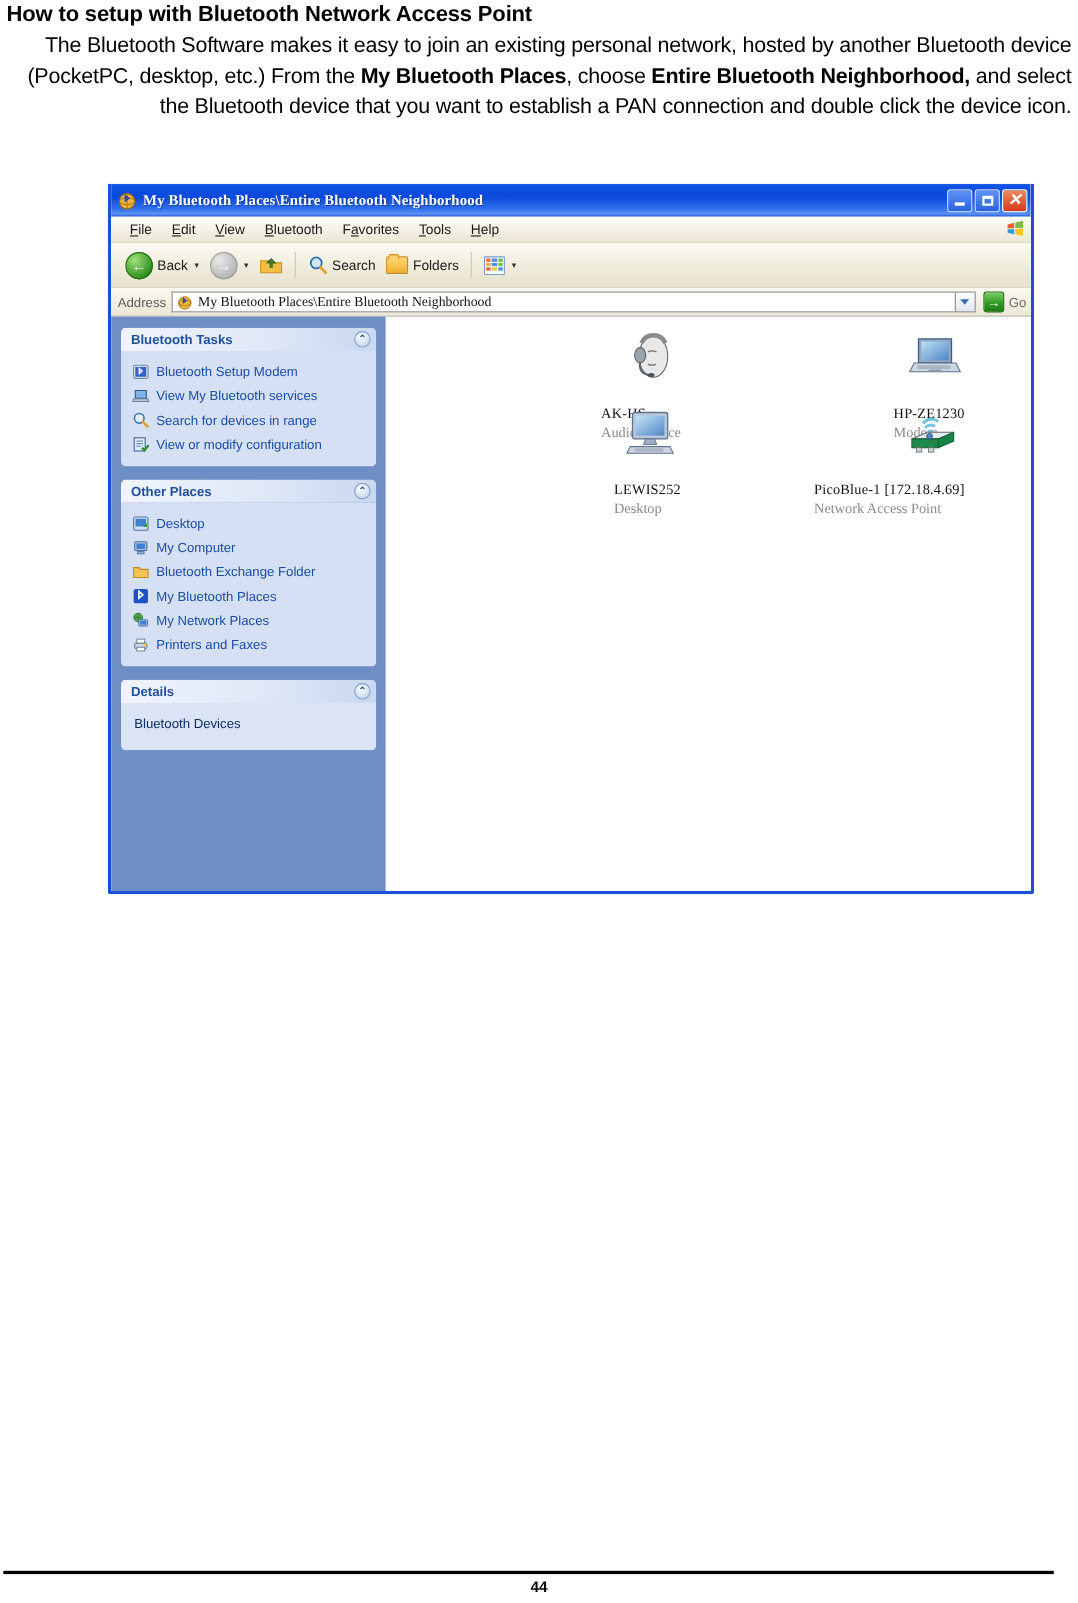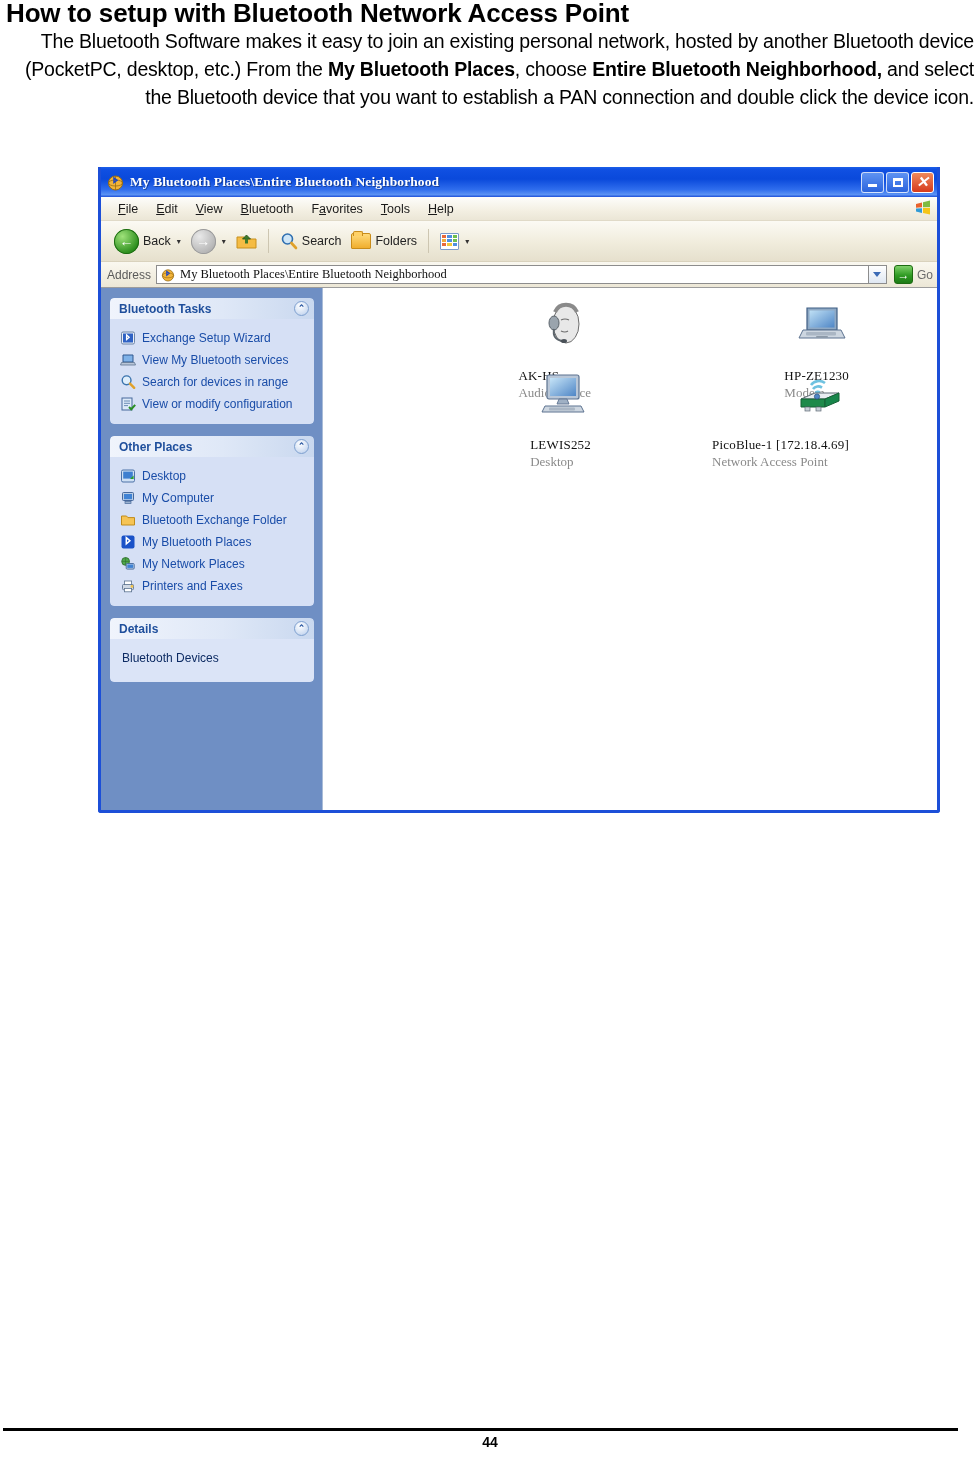--- a/index.html
+++ b/index.html
@@ -16,21 +16,21 @@
   }
 
   
   .doc {
     position: absolute;
     left: 6px;
     top: 0px;
     width: 968px;
   }
   .doc-heading {
-    font-size: 26px;
+    font-size: 20px;
     font-weight: bold;
     color: #000;
     line-height: 26px;
     letter-spacing: -0.15px;
     margin: 0;
     padding: 0 0 1px 0;
   }
   .doc-para {
     font-size: 19.5px;
     color: #000;
@@ -201,21 +201,21 @@
     background: linear-gradient(to bottom,#7fd06a,#2f9b23 55%,#1d7a16);
     border: 1px solid #1d6b12; box-sizing: border-box;
     display: flex; align-items: center; justify-content: center;
     color: #fff; font-size: 12px; font-weight: bold; line-height: 1;
   }
   .go-label { font-size: 12px; color: #6b6b6b; }
 
   
   .winbody { display: flex; height: 523px; background: #fff; }
   .sidebar {
-    width: 221px; flex: 0 0 auto;
+    width: 249px; flex: 0 0 auto;
     background: #6f8fc4;
     padding: 10px 8px 0 9px;
     box-sizing: border-box;
   }
   .content {
     flex: 1 1 auto; background: #ffffff; position: relative;
     border-left: 1px solid #a9bcd8;
     padding: 12px 0 0 6px;
     box-sizing: border-box;
   }
@@ -421,21 +421,21 @@
         </div>
         <div class="panel-body">
           <div class="plink">
             <span class="pico">
               <svg viewBox="0 0 16 16" width="16" height="16">
                 <rect x="1.5" y="2" width="13" height="12" rx="1.5" fill="#e9eef6" stroke="#6b84a8" stroke-width="1"></rect>
                 <rect x="3" y="3.5" width="10" height="9" fill="#2f62c4"></rect>
                 <path d="M6.6 5 l2.6 2.3 -2.6 2.3 v-4.6 l2.6 2.3" fill="none" stroke="#fff" stroke-width="1.3"></path>
               </svg>
             </span>
-            <span class="ptxt">Exchange Setup Wizard</span>
+            <span class="ptxt">Bluetooth Setup Modem</span>
           </div>
           <div class="plink">
             <span class="pico">
               <svg viewBox="0 0 16 16" width="16" height="16">
                 <path d="M3 3 h10 v7 H3 Z" fill="#7fb2e8" stroke="#31598f" stroke-width="1"></path>
                 <path d="M1.5 10.5 h13 l1 2.5 H.5 Z" fill="#b9c6d8" stroke="#5d7390" stroke-width=".8"></path>
               </svg>
             </span>
             <span class="ptxt">View My Bluetooth services</span>
           </div>

